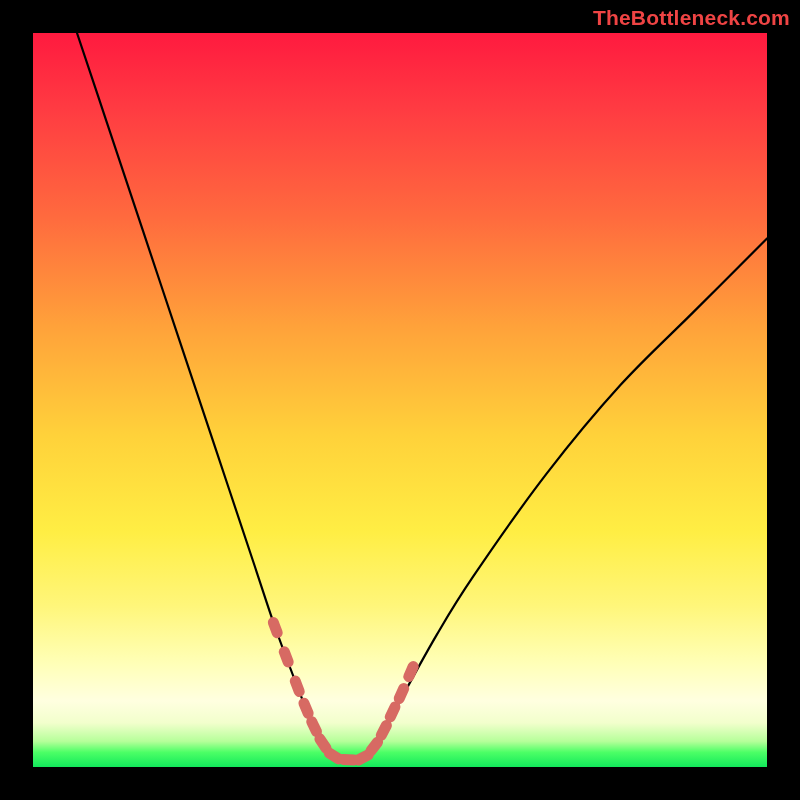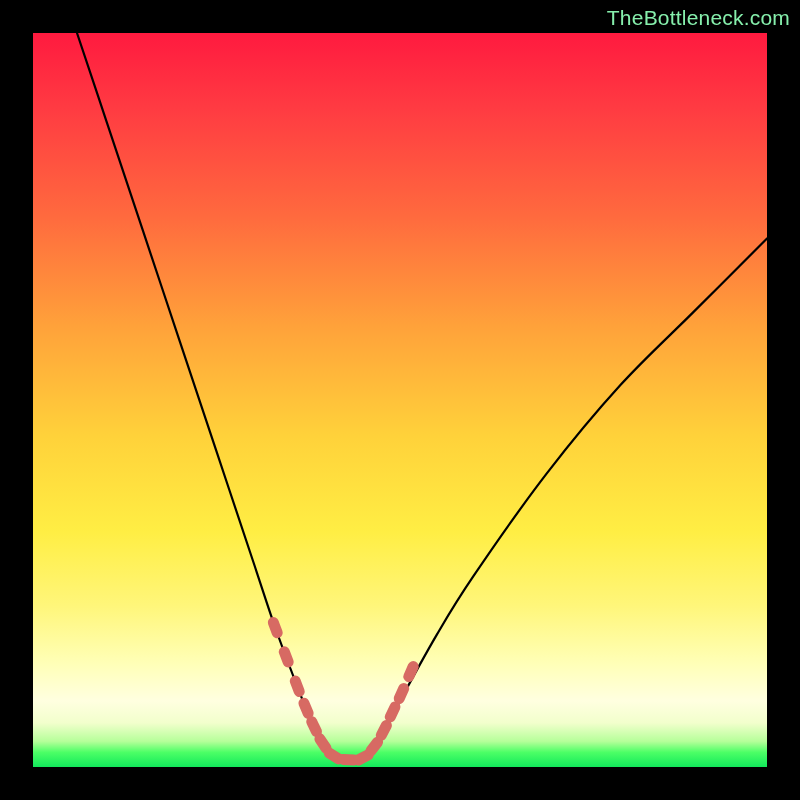--- a/index.html
+++ b/index.html
@@ -40,23 +40,23 @@
       #f2ffcc 94%,
       #b6ff9a 96.5%,
       #4cff66 98%,
       #12e85b 100%
     );
   }
   .watermark {
     position: absolute;
     top: 6px;
     right: 10px;
-    color: #86efac;
+    color: #ef4444;
     font-size: 21px;
-    font-weight: 400;
+    font-weight: 700;
     letter-spacing: 0.2px;
     user-select: none;
   }
   svg.curve {
     position: absolute;
     left: 0;
     top: 0;
     width: 734px;
     height: 734px;
     overflow: visible;

